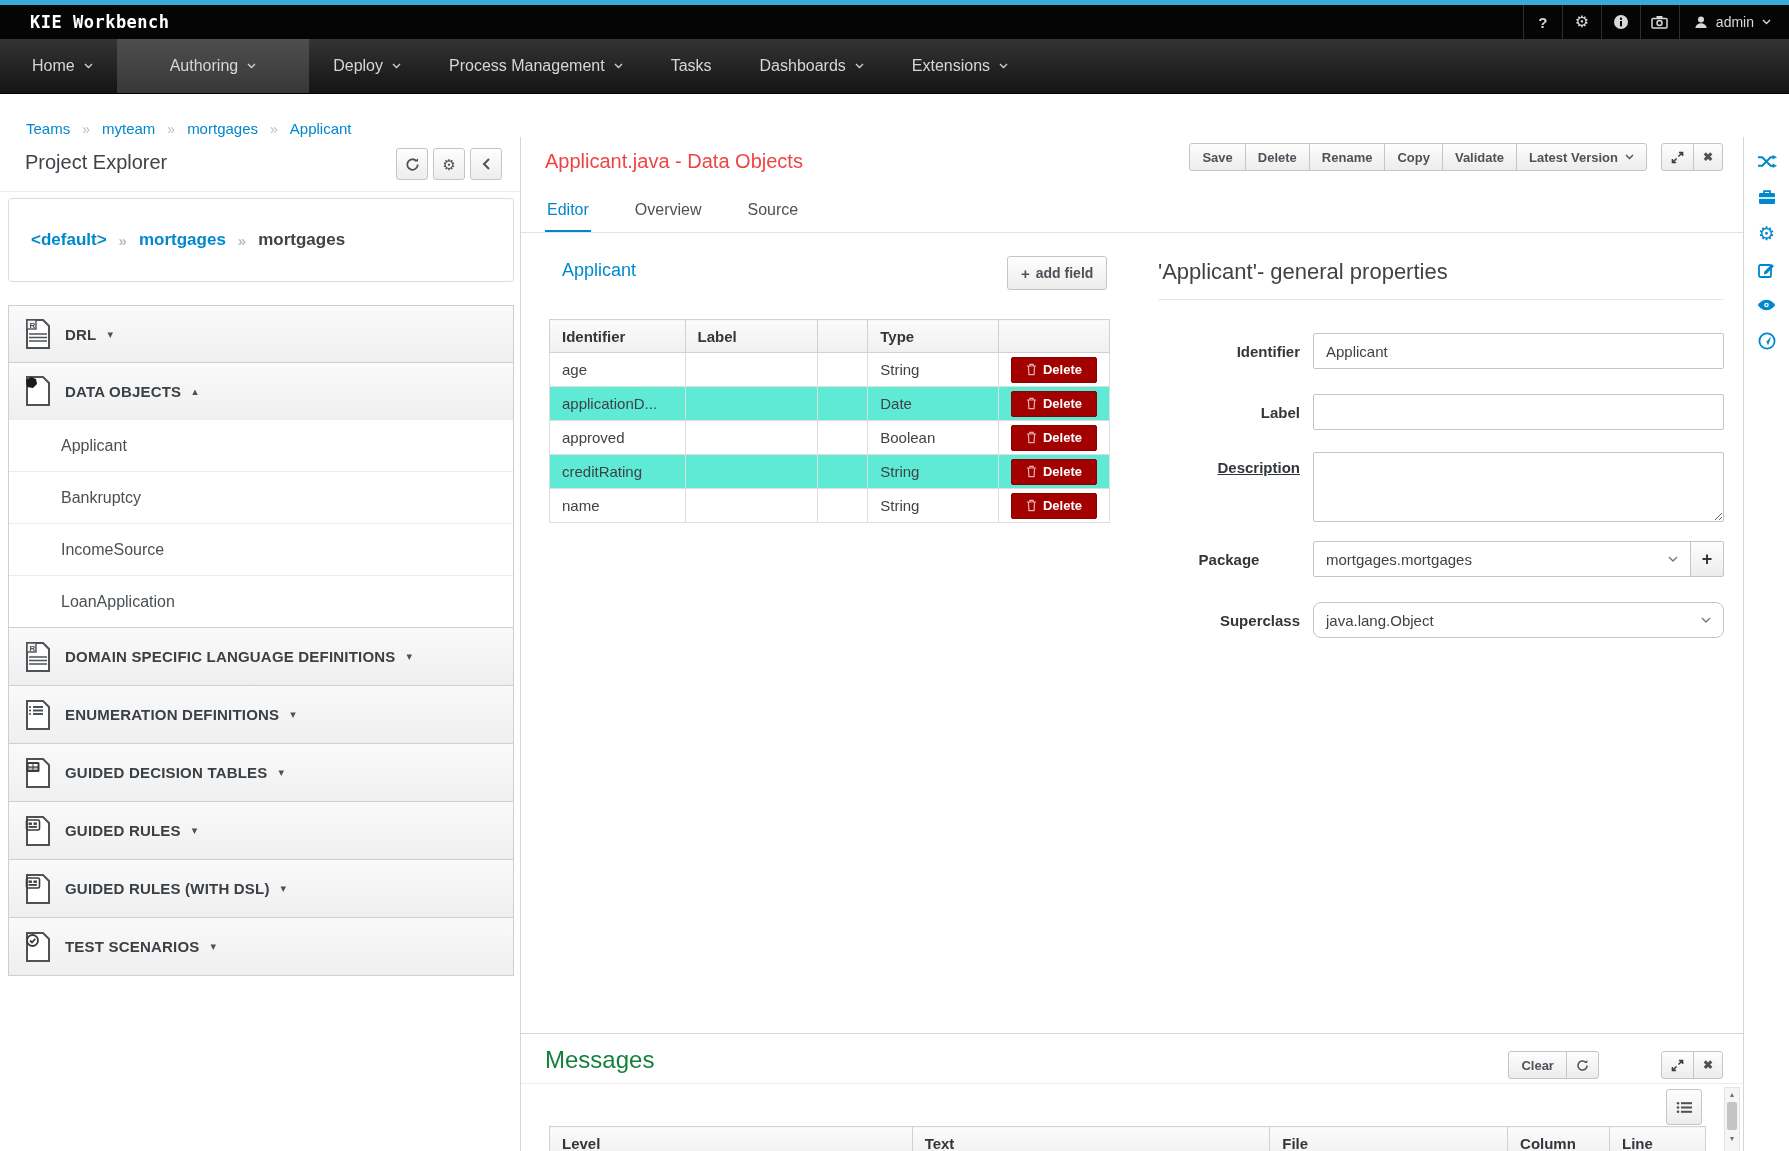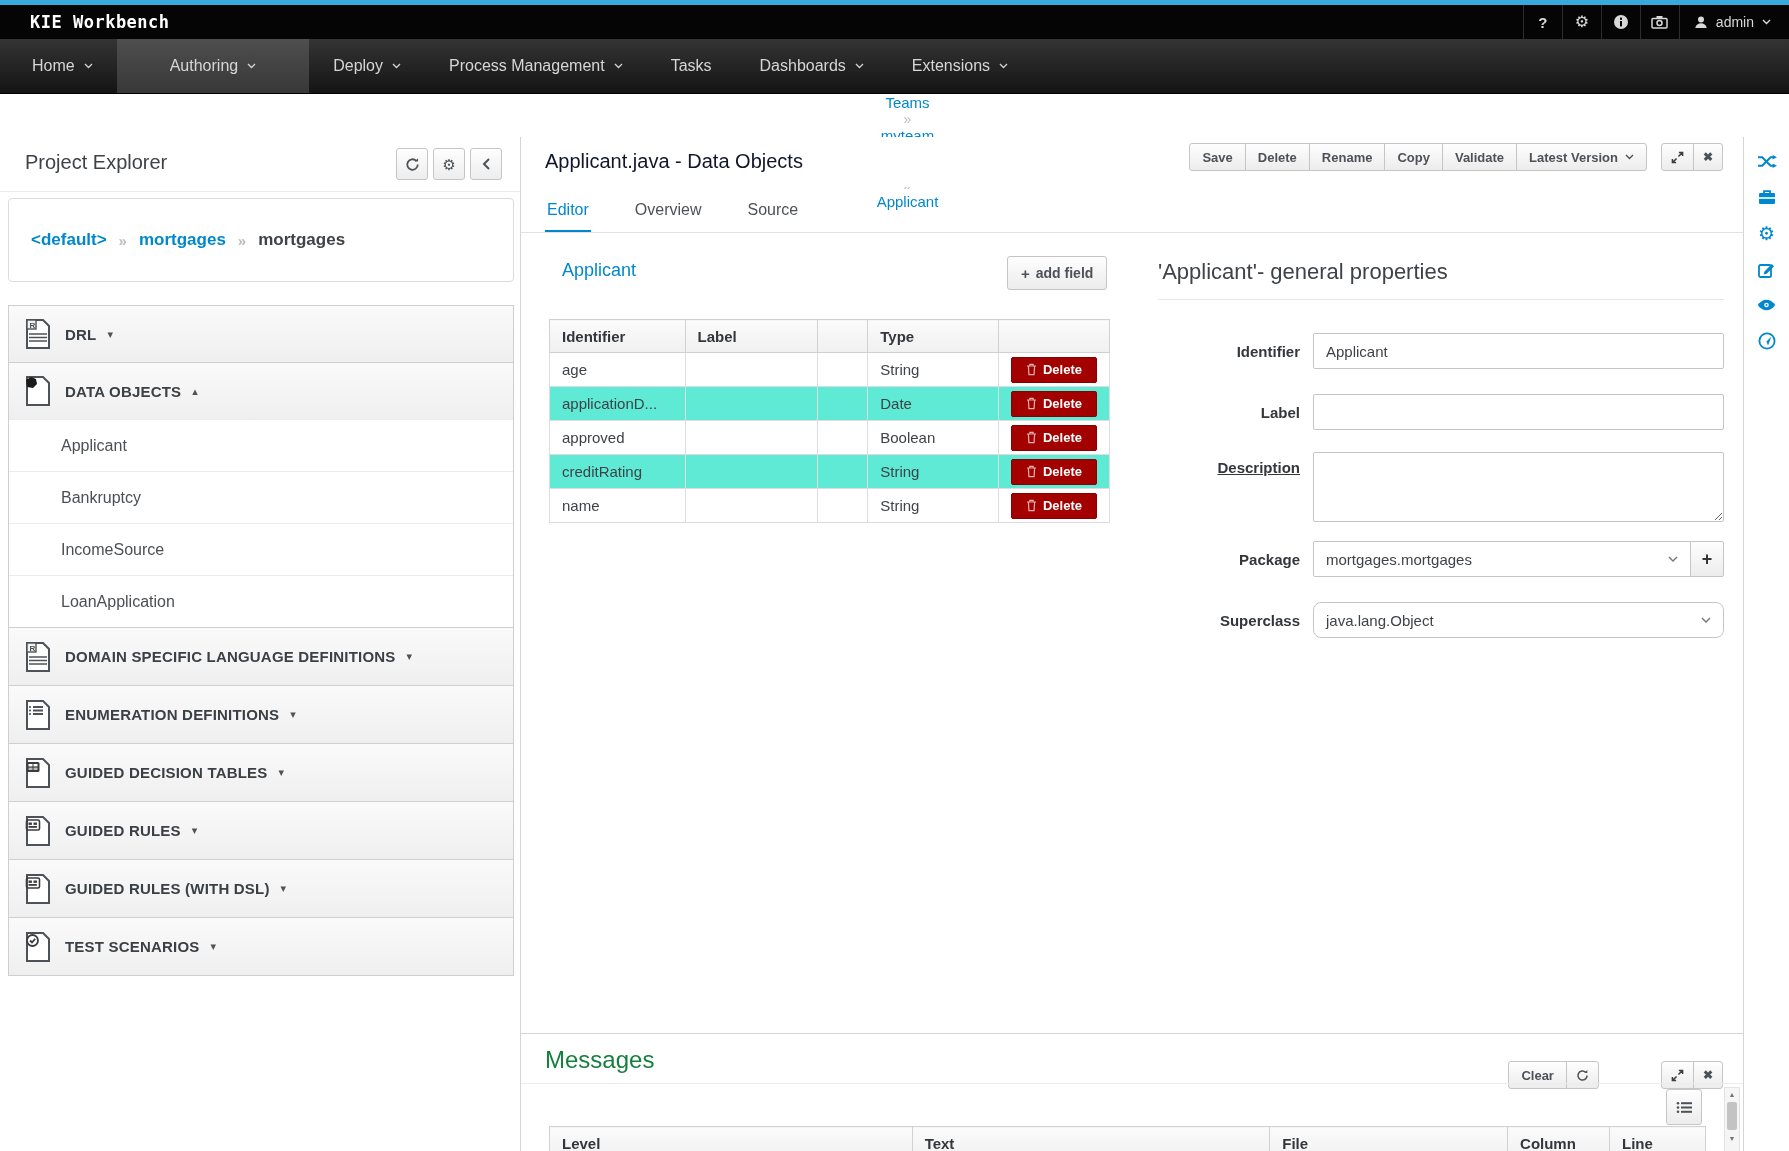--- a/index.html
+++ b/index.html
@@ -18,21 +18,21 @@
   .mast-gear { font-size:16px; line-height:1; }
 
   
   #navbar { position:absolute; left:0; top:39px; width:1789px; height:55px; background:linear-gradient(#343434,#141414); border-bottom:1px solid #000; display:flex; align-items:stretch; }
   .nav-item { display:flex; align-items:center; gap:9px; padding:0 24px; color:#d6d6d6; font-size:16px; cursor:pointer; }
   .nav-item:first-child { margin-left:8px; }
   .nav-item.active { background:linear-gradient(#4e4e4e,#383838); padding:0 53px; }
   .chev { display:inline-block; }
 
   
-  #crumbbar { position:absolute; left:0; top:94px; width:1789px; height:43px; background:#fff; display:flex; align-items:center; padding-left:26px; font-size:15px;flex-direction:column; }
+  #crumbbar { position:absolute; left:0; top:94px; width:1789px; height:43px; background:#fff; display:flex; align-items:flex-end; padding-left:26px; font-size:15px; }
   #crumbbar a { color:#0088ce; text-decoration:none; cursor:pointer; }
   .crumb-sep { color:#bcbcbc; margin:0 12px; font-size:14px; }
 
   
   #left-panel { position:absolute; left:0; top:137px; width:521px; height:1014px; background:#fff; border-right:1px solid #d5d5d5; }
   #explorer-header { position:absolute; left:0; top:0; width:100%; height:55px; border-bottom:1px solid #ececec; }
   #explorer-title { position:absolute; left:25px; top:14px; font-size:20px; color:#3e4348; }
   #explorer-btns { position:absolute; right:18px; top:11px; display:flex; gap:5px; }
   .sq-btn { width:32px; height:32px; border:1px solid #c5c5c5; border-radius:3px; background:linear-gradient(#fefefe,#ededed); display:flex; align-items:center; justify-content:center; color:#4d5258; cursor:pointer; }
   #explorer-crumbs { position:absolute; left:8px; top:61px; width:506px; height:84px; border:1px solid #dcdcdc; border-radius:4px; display:flex; align-items:center; padding-left:22px; font-size:17px; font-weight:bold; }
@@ -42,21 +42,21 @@
   .acc-header { height:57px; background:linear-gradient(#fafafa,#efefef); border-top:1px solid #cfcfcf; display:flex; align-items:center; padding-left:16px; cursor:pointer; }
   .acc-header.tall { height:58px; }
   .acc-label { font-size:15px; font-weight:bold; color:#3b4045; letter-spacing:.2px; margin-left:14px; }
   .acc-caret { margin-left:11px; font-size:11px; color:#4d5258; }
   .acc-item { height:52px; background:#fff; border-top:1px solid #ececec; display:flex; align-items:center; padding-left:52px; font-size:16px; color:#4a5054; cursor:pointer; }
   .acc-item:first-of-type { border-top:none; }
   .doc-ico { flex:0 0 auto; }
 
   
   #main-header { position:absolute; left:521px; top:137px; width:1222px; height:50px; background:#fff; }
-  #main-title { position:absolute; left:24px; top:13px; font-size:20px; color:#0f172a; }
+  #main-title { position:absolute; left:24px; top:13px; font-size:20px; color:#ef4444; }
   #main-toolbar { position:absolute; right:20px; top:6px; display:flex; align-items:center; }
   .btn { height:28px; padding:0 12px; font-size:13px; font-weight:bold; color:#4d5258; background:linear-gradient(#fefefe,#ececec); border:1px solid #c5c5c5; display:flex; align-items:center; gap:7px; cursor:pointer; white-space:nowrap; }
   .btn-group { display:flex; }
   .btn-group .btn + .btn { margin-left:-1px; }
   .btn-group .btn:first-child { border-radius:3px 0 0 3px; }
   .btn-group .btn:last-child { border-radius:0 3px 3px 0; }
   .btn-group .btn:only-child { border-radius:3px; }
   .group-gap { width:14px; }
   .icon-btn { padding:0 9px; }
 
@@ -88,21 +88,21 @@
   textarea.text-input { height:70px; resize:both; padding-top:8px; }
   .select-box { height:36px; border:1px solid #c5c5c5; border-radius:8px; background:#fff; display:flex; align-items:center; padding:0 12px; font-size:15px; color:#3e4348; cursor:pointer; }
   .select-box .chev { margin-left:auto; }
   .pkg-wrap { display:flex; }
   .pkg-wrap .select-box { flex:1; border-radius:2px 0 0 2px; }
   .pkg-plus { width:34px; height:36px; border:1px solid #c5c5c5; margin-left:-1px; border-radius:0 2px 2px 0; background:linear-gradient(#fefefe,#ececec); display:flex; align-items:center; justify-content:center; font-size:18px; font-weight:bold; color:#33373b; cursor:pointer; }
 
   
   #messages { position:absolute; left:521px; top:1033px; width:1222px; height:118px; border-top:1px solid #d5d5d5; background:#fff; }
   #messages-title { position:absolute; left:24px; top:12px; font-size:24px; color:#15803d; }
-  #messages-btns { position:absolute; right:20px; top:27px; display:flex; align-items:center;gap:24px; }
+  #messages-btns { position:absolute; right:20px; top:17px; display:flex; align-items:center;gap:24px; }
   #messages-rule { position:absolute; left:0; top:49px; width:100%; border-bottom:1px solid #ececec; }
   #listview-btn { position:absolute; left:1145px; top:55px; width:36px; height:36px; }
   #msg-table { position:absolute; left:28px; top:92px; width:1157px; border-collapse:collapse; font-size:15px; }
   #msg-table th { background:linear-gradient(#fbfbfb,#f0f0f0); font-weight:bold; color:#33373b; text-align:left; height:33px; padding:0 12px; border:1px solid #d1d1d1; }
   .mcol-level { width:363px; } .mcol-text { width:358px; } .mcol-file { width:238px; } .mcol-col { width:102px; } .mcol-line { width:96px; }
   #msg-scrollbar { position:absolute; left:1203px; top:53px; width:16px; height:65px; background:#f5f5f5; border:1px solid #e3e3e3; }
   .sb-arrow { width:100%; height:12px; display:flex; align-items:center; justify-content:center; font-size:7px; color:#707070; cursor:pointer; }
   .sb-thumb { width:10px; height:28px; margin:2px auto; background:#c3c3c3; border-radius:2px; cursor:pointer; }
 
   
@@ -460,21 +460,21 @@
     <div class="prop-label" style="top:171px;">Label</div>
     <div class="prop-ctl" style="top:161px;">
       <input class="text-input" type="text" value="" style="">
     </div>
 
     <div class="prop-label" style="top:226px;text-decoration:underline;">Description</div>
     <div class="prop-ctl" style="top:219px;">
       <textarea class="text-input" style=""></textarea>
     </div>
 
-    <div class="prop-label" style="top:318px;">Package</div>
+    <div class="prop-label" style="top:318px;text-align:center;">Package</div>
     <div class="prop-ctl pkg-wrap" style="top:308px;">
       <div class="select-box">
         <span>mortgages.mortgages</span>
         <svg class="chev" width="10" height="6" viewBox="0 0 10 6">
             <path d="M1 1l4 4 4-4" fill="none" stroke="#72767b" stroke-width="1.4"></path>
           </svg>
       </div>
       <div class="pkg-plus">
           <span>+</span>
         </div>

